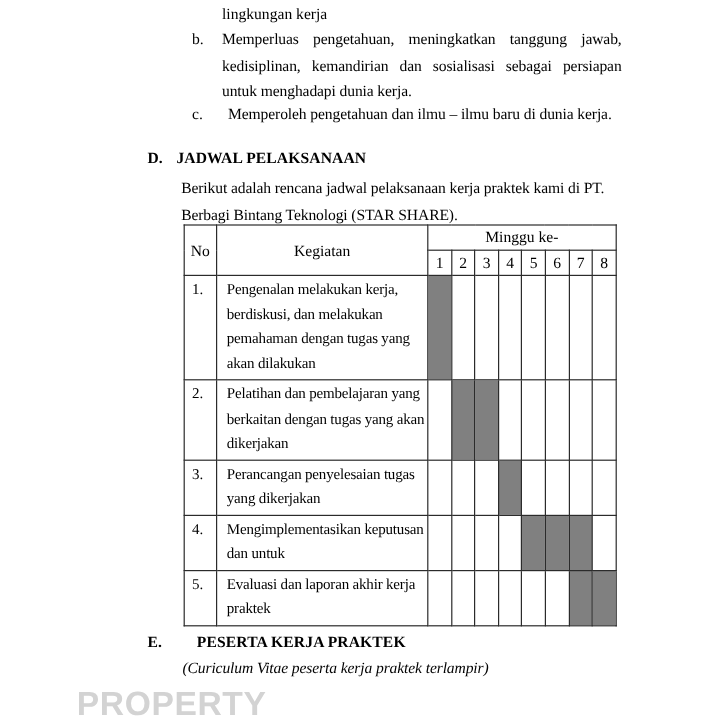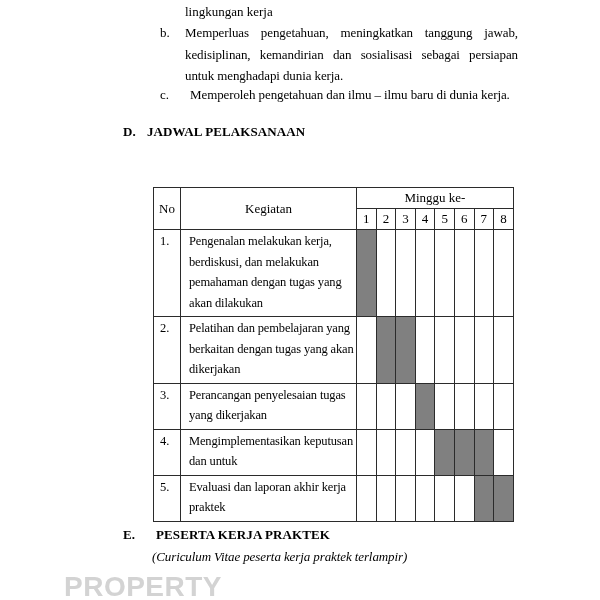--- a/index.html
+++ b/index.html
@@ -71,21 +71,21 @@
   }
   .sched td.act-cell .act-line { display: block; white-space: nowrap; }
   .sched td.week-cell { background: #ffffff; }
   .sched td.week-cell.shaded { background: var(--shade, #808080); }
   .col-no  { width: 27px; }
   .col-act { width: 176px; }
   .col-w   { width: 19.6px; }
 
   
   .e-letter { left: 123px; top: 527px; }
-  .e-title  { left: 156px; top: 527px; white-space: nowrap; }
+  .e-title  { left: 164px; top: 527px; white-space: nowrap; }
   .e-note   { left: 152px; top: 549px; font-style: italic; white-space: nowrap; letter-spacing: -0.1px; }
 
   
   .watermark {
     left: 64px;
     top: 571px;
     font-family: "Liberation Sans", sans-serif;
     font-weight: bold;
     font-size: 28px;
     color: #d3d3d3;
@@ -101,20 +101,21 @@
   <div class="abs cont-line">lingkungan kerja</div>
 
   <div class="abs marker-b">b.</div>
   <div class="abs text-b">Memperluas pengetahuan, meningkatkan tanggung jawab, kedisiplinan, kemandirian dan sosialisasi sebagai persiapan untuk menghadapi dunia kerja.</div>
 
   <div class="abs marker-c">c.</div>
   <div class="abs text-c">Memperoleh pengetahuan dan ilmu – ilmu baru di dunia kerja.</div>
 
   <div class="abs sec-letter d-letter">D.</div>
   <div class="abs sec-title d-title">JADWAL PELAKSANAAN</div>
+  <div class="abs d-intro">Berikut adalah rencana jadwal pelaksanaan kerja praktek kami di PT. Berbagi Bintang Teknologi (STAR SHARE).</div>
 
   <table class="sched">
     <colgroup>
       <col class="col-no">
       <col class="col-act">
       <col class="col-w">
         <col class="col-w">
         <col class="col-w">
         <col class="col-w">
       <col class="col-w">

